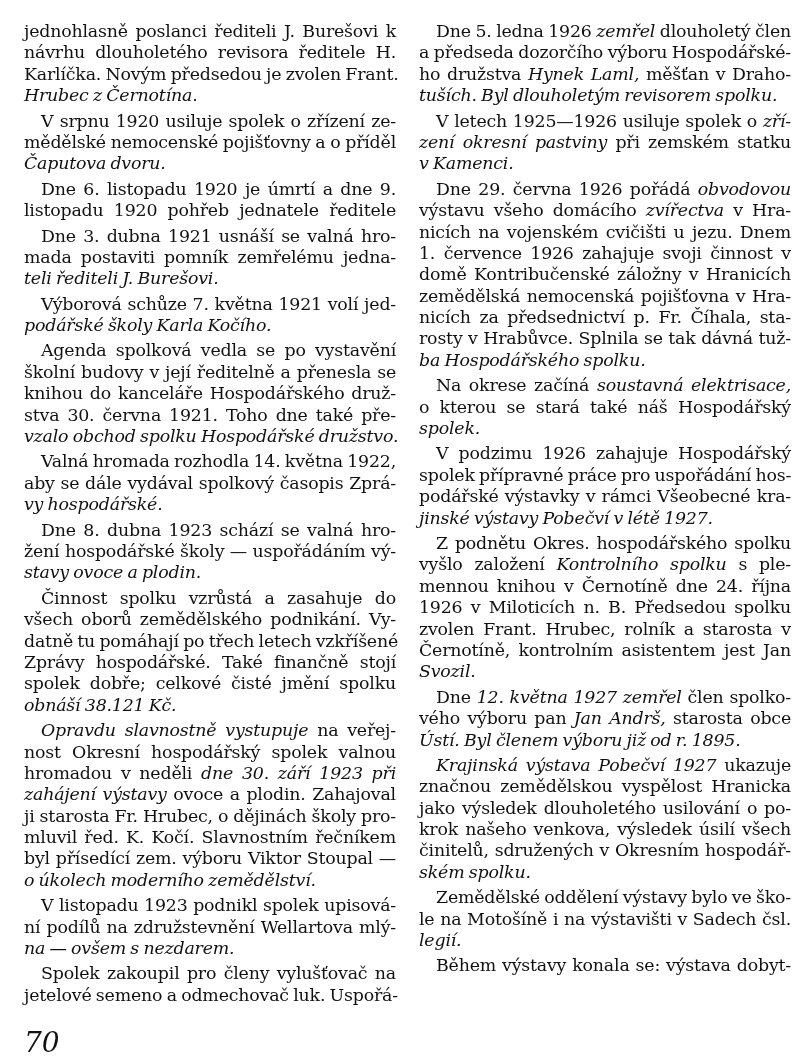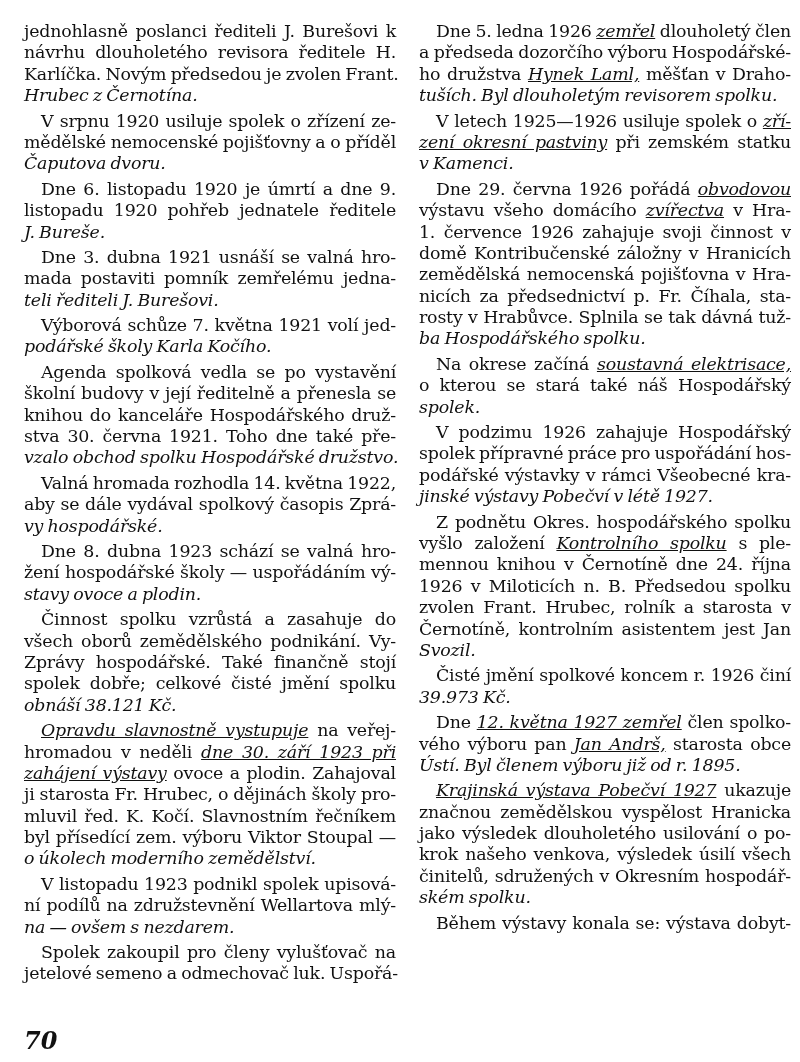--- a/index.html
+++ b/index.html
@@ -8,44 +8,43 @@
   .page { position: absolute; left: 8px; top: 0; width: 800px; height: 1062px; }
   .col { position: absolute; top: 21px; width: 372px; }
   .col-left { left: 16px; }
   .col-right { left: 411px; }
   .para { margin: 0 0 4px 0; }
   .line { display: block; height: 21.4px; line-height: 21.4px; font-size: 17.4px;
           white-space: nowrap; text-align: justify; text-align-last: justify;
           letter-spacing: -0.2px; word-spacing: -1px; }
   .line.last { text-align-last: left; font-style: italic; }
   .line.indent { padding-left: 17px; }
-  .it { font-style: italic; text-decoration: underline; }
-  .page-number { position: absolute; left: 16px; top: 1026px; font-size: 24px;
-                 font-weight: bold; font-style: italic; }
+  .it { font-style: italic; }
+  .page-number { position: absolute; left: 16px; top: 1026px; font-size: 28px;
+                 font-weight: normal; font-style: italic; }
 </style>
 </head>
 <body>
 
 <div class="page">
   <div class="col col-left" id="col-left">
       <div class="para">
         <span class="line"><span>jednohlasně poslanci řediteli J. Burešovi k</span></span>
         <span class="line"><span>návrhu dlouholetého revisora ředitele H.</span></span>
         <span class="line"><span>Karlíčka. Novým předsedou je zvolen Frant.</span></span>
         <span class="line last"><span>Hrubec z Černotína.</span></span>
       </div>
       <div class="para">
         <span class="line indent"><span>V srpnu 1920 usiluje spolek o zřízení ze-</span></span>
         <span class="line"><span>mědělské nemocenské pojišťovny a o příděl</span></span>
         <span class="line last"><span>Čaputova dvoru.</span></span>
       </div>
       <div class="para">
         <span class="line indent"><span>Dne 6. listopadu 1920 je úmrtí a dne 9.</span></span>
         <span class="line"><span>listopadu 1920 pohřeb jednatele ředitele</span></span>
-        <span class="line last"><span>J. Bureše.</span></span>
       </div>
       <div class="para">
         <span class="line indent"><span>Dne 3. dubna 1921 usnáší se valná hro-</span></span>
         <span class="line"><span>mada postaviti pomník zemřelému jedna-</span></span>
         <span class="line last"><span>teli řediteli J. Burešovi.</span></span>
       </div>
       <div class="para">
         <span class="line indent"><span>Výborová schůze 7. května 1921 volí jed-</span></span>
         <span class="line last"><span>podářské školy Karla Kočího.</span></span>
       </div>
@@ -62,26 +61,28 @@
         <span class="line last"><span>vy hospodářské.</span></span>
       </div>
       <div class="para">
         <span class="line indent"><span>Dne 8. dubna 1923 schází se valná hro-</span></span>
         <span class="line"><span>žení hospodářské školy — uspořádáním vý-</span></span>
         <span class="line last"><span>stavy ovoce a plodin.</span></span>
       </div>
       <div class="para">
         <span class="line indent"><span>Činnost spolku vzrůstá a zasahuje do</span></span>
         <span class="line"><span>všech oborů zemědělského podnikání. Vy-</span></span>
+        <span class="line"><span>datně tu pomáhají po třech letech vzkříšené</span></span>
         <span class="line"><span>Zprávy hospodářské. Také finančně stojí</span></span>
         <span class="line"><span>spolek dobře; celkové čisté jmění spolku</span></span>
         <span class="line last"><span>obnáší 38.121 Kč.</span></span>
       </div>
       <div class="para">
         <span class="line indent"><span class="it">Opravdu slavnostně vystupuje</span><span> na veřej-</span></span>
+        <span class="line"><span>nost Okresní hospodářský spolek valnou</span></span>
         <span class="line"><span>hromadou v neděli </span><span class="it">dne 30. září 1923 při</span></span>
         <span class="line"><span class="it">zahájení výstavy</span><span> ovoce a plodin. Zahajoval</span></span>
         <span class="line"><span>ji starosta Fr. Hrubec, o dějinách školy pro-</span></span>
         <span class="line"><span>mluvil řed. K. Kočí. Slavnostním řečníkem</span></span>
         <span class="line"><span>byl přísedící zem. výboru Viktor Stoupal —</span></span>
         <span class="line last"><span>o úkolech moderního zemědělství.</span></span>
       </div>
       <div class="para">
         <span class="line indent"><span>V listopadu 1923 podnikl spolek upisová-</span></span>
         <span class="line"><span>ní podílů na združstevnění Wellartova mlý-</span></span>
@@ -100,20 +101,21 @@
         <span class="line last"><span>tuších. Byl dlouholetým revisorem spolku.</span></span>
       </div>
       <div class="para">
         <span class="line indent"><span>V letech 1925—1926 usiluje spolek o </span><span class="it">zří-</span></span>
         <span class="line"><span class="it">zení okresní pastviny</span><span> při zemském statku</span></span>
         <span class="line last"><span>v Kamenci.</span></span>
       </div>
       <div class="para">
         <span class="line indent"><span>Dne 29. června 1926 pořádá </span><span class="it">obvodovou</span></span>
         <span class="line"><span>výstavu všeho domácího </span><span class="it">zvířectva</span><span> v Hra-</span></span>
+        <span class="line"><span>nicích na vojenském cvičišti u jezu. Dnem</span></span>
         <span class="line"><span>1. července 1926 zahajuje svoji činnost v</span></span>
         <span class="line"><span>domě Kontribučenské záložny v Hranicích</span></span>
         <span class="line"><span>zemědělská nemocenská pojišťovna v Hra-</span></span>
         <span class="line"><span>nicích za předsednictví p. Fr. Číhala, sta-</span></span>
         <span class="line"><span>rosty v Hrabůvce. Splnila se tak dávná tuž-</span></span>
         <span class="line last"><span>ba Hospodářského spolku.</span></span>
       </div>
       <div class="para">
         <span class="line indent"><span>Na okrese začíná </span><span class="it">soustavná elektrisace,</span></span>
         <span class="line"><span>o kterou se stará také náš Hospodářský</span></span>
@@ -128,34 +130,35 @@
       <div class="para">
         <span class="line indent"><span>Z podnětu Okres. hospodářského spolku</span></span>
         <span class="line"><span>vyšlo založení </span><span class="it">Kontrolního spolku</span><span> s ple-</span></span>
         <span class="line"><span>mennou knihou v Černotíně dne 24. října</span></span>
         <span class="line"><span>1926 v Miloticích n. B. Předsedou spolku</span></span>
         <span class="line"><span>zvolen Frant. Hrubec, rolník a starosta v</span></span>
         <span class="line"><span>Černotíně, kontrolním asistentem jest Jan</span></span>
         <span class="line last"><span>Svozil.</span></span>
       </div>
       <div class="para">
-        <span class="line indent"><span>Čisté jmění spolkové koncem r. 1926 činí</span></span>
-        <span class="line last"><span>39.973 Kč.</span></span>
-      </div>
-      <div class="para">
         <span class="line indent"><span>Dne </span><span class="it">12. května 1927 zemřel</span><span> člen spolko-</span></span>
         <span class="line"><span>vého výboru pan </span><span class="it">Jan Andrš,</span><span> starosta obce</span></span>
         <span class="line last"><span>Ústí. Byl členem výboru již od r. 1895.</span></span>
       </div>
       <div class="para">
         <span class="line indent"><span class="it">Krajinská výstava Pobečví 1927</span><span> ukazuje</span></span>
         <span class="line"><span>značnou zemědělskou vyspělost Hranicka</span></span>
         <span class="line"><span>jako výsledek dlouholetého usilování o po-</span></span>
         <span class="line"><span>krok našeho venkova, výsledek úsilí všech</span></span>
         <span class="line"><span>činitelů, sdružených v Okresním hospodář-</span></span>
         <span class="line last"><span>ském spolku.</span></span>
       </div>
       <div class="para">
+        <span class="line indent"><span>Zemědělské oddělení výstavy bylo ve ško-</span></span>
+        <span class="line"><span>le na Motošíně i na výstavišti v Sadech čsl.</span></span>
+        <span class="line last"><span>legií.</span></span>
+      </div>
+      <div class="para">
         <span class="line indent"><span>Během výstavy konala se: výstava dobyt-</span></span>
       </div>
     </div>
   <div class="page-number">70</div>
 </div>
 
 </body></html>

